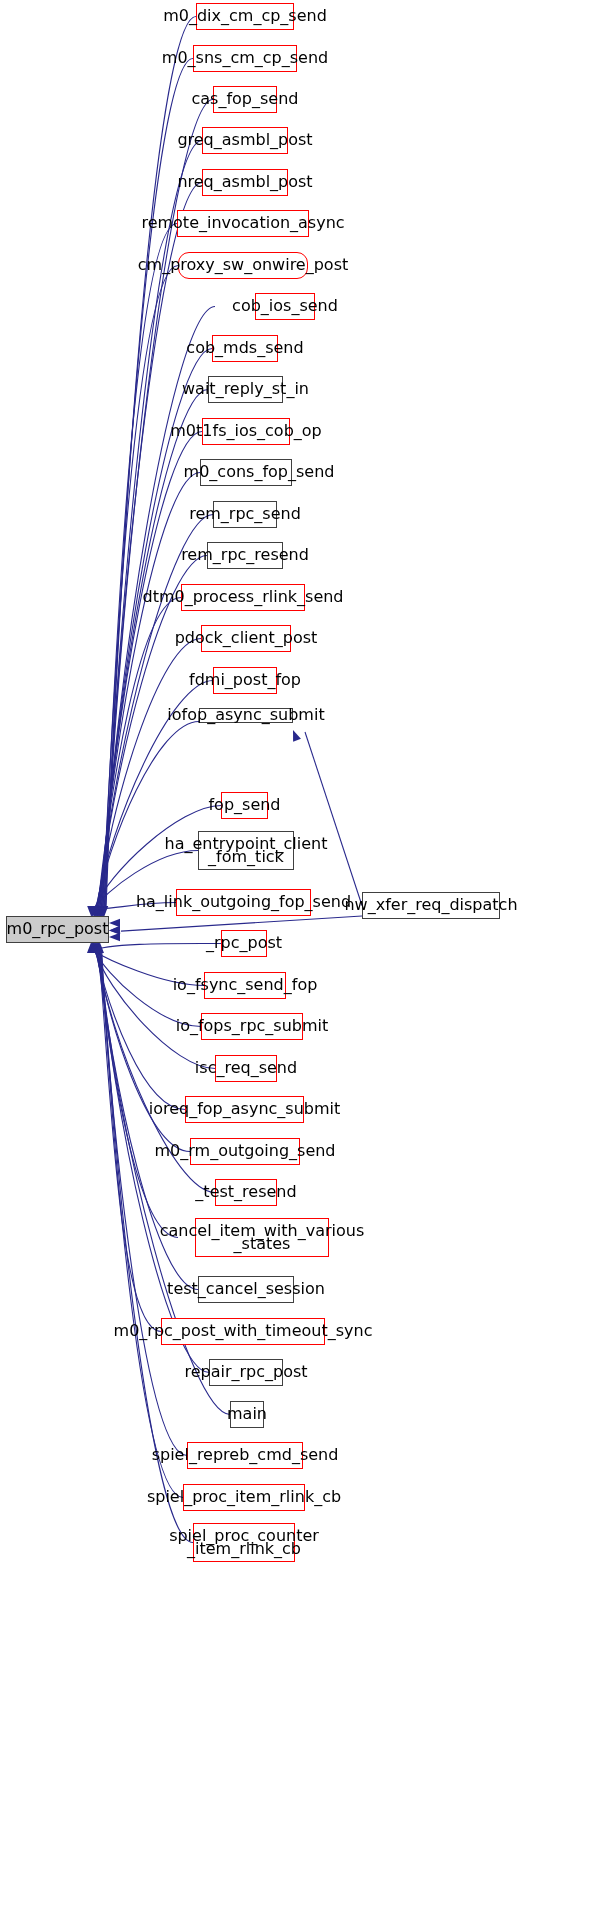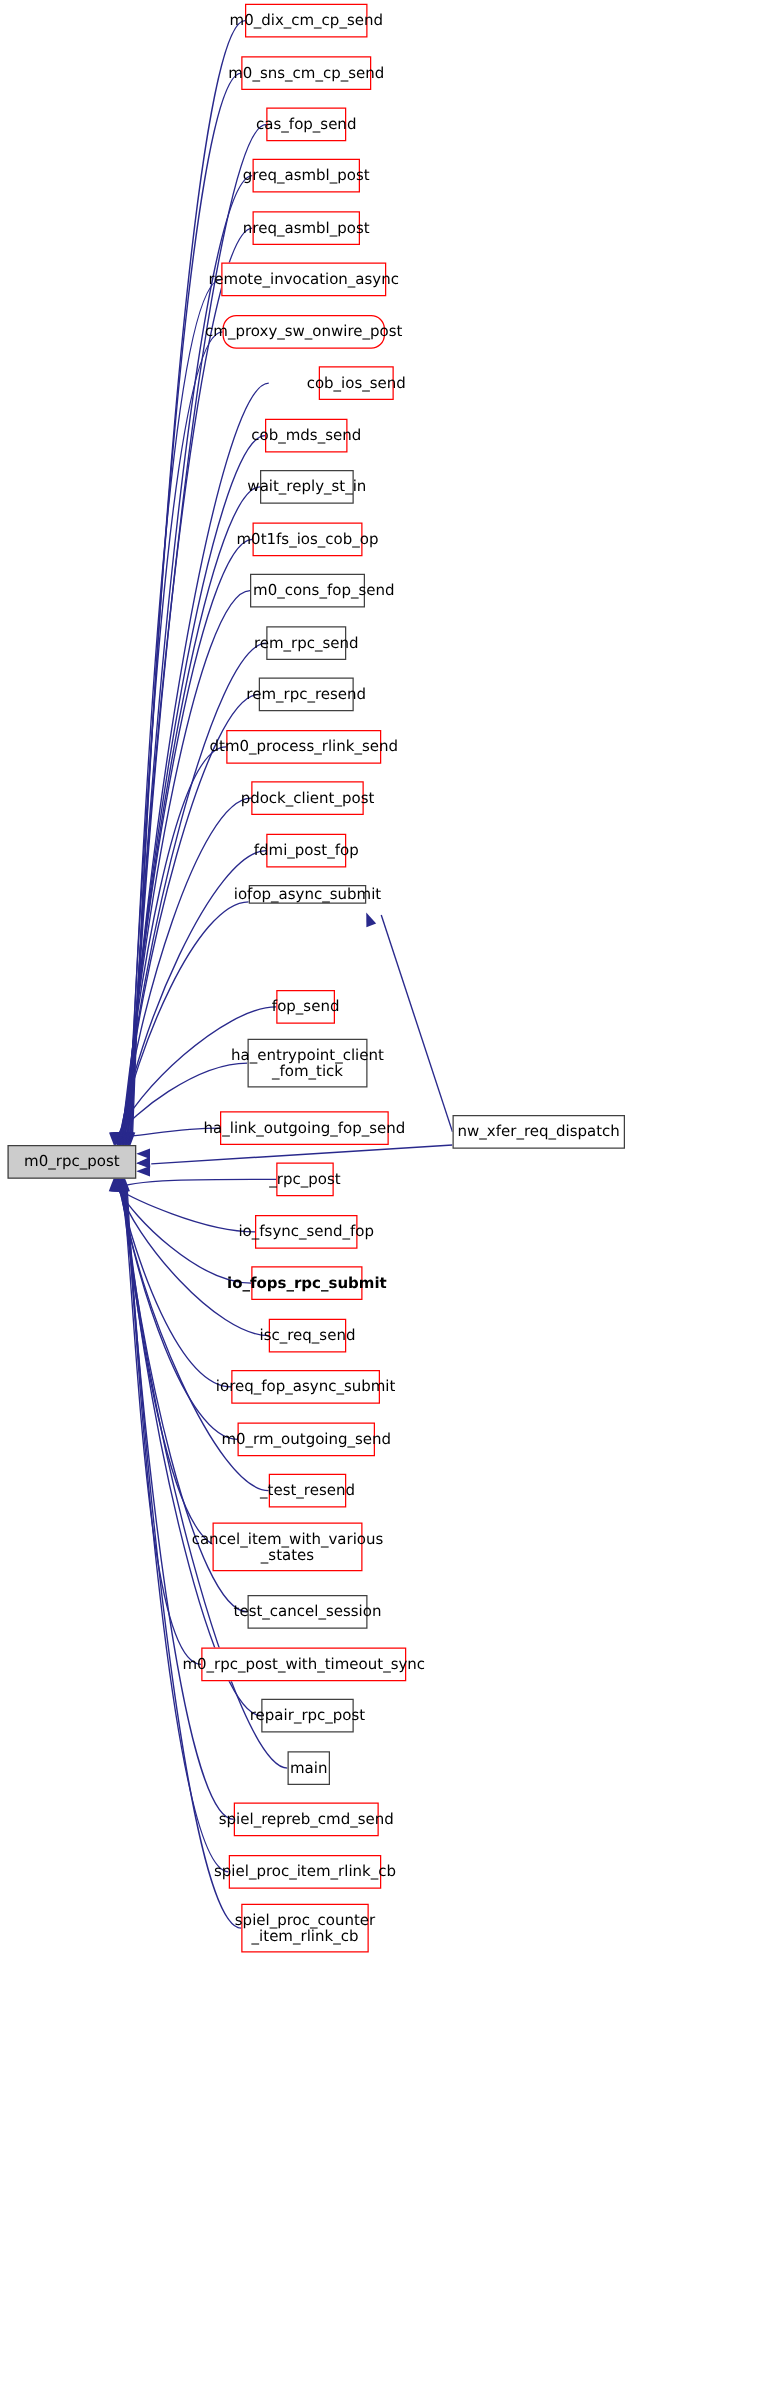--- a/index.html
+++ b/index.html
@@ -10,21 +10,21 @@
   }
   #graph{position:absolute;left:0;top:0;width:611px;height:1909px;}
   svg.edges{position:absolute;left:0;top:0;width:611px;height:1909px;pointer-events:none;}
   .node{
     position:absolute;
     box-sizing:border-box;
     display:flex;align-items:center;justify-content:center;
     text-align:center;
     background:#ffffff;
     color:#000000;
-    font-size:12px;
+    font-size:16px;
     line-height:12.6px;
     letter-spacing:0px;
     white-space:pre-line;
     border:1px solid #ff0000;
   }
   .node.black{border:1px solid #404040;}
   .node.current{border:1px solid #404040;background:#cccccc;}
 </style>
 </head>
 <body>
@@ -129,26 +129,26 @@
       <div class="node" style="left: 181px; top: 584px; width: 124px; height: 27px;">dtm0_process_rlink_send</div>
       <div class="node" style="left: 201px; top: 625px; width: 90px; height: 27px;">pdock_client_post</div>
       <div class="node" style="left: 213px; top: 667px; width: 64px; height: 27px;">fdmi_post_fop</div>
       <div class="node black" style="left: 199px; top: 708px; width: 94px; height: 15px;">iofop_async_submit</div>
       <div class="node" style="left: 221px; top: 792px; width: 47px; height: 27px;">fop_send</div>
       <div class="node black" style="left: 198px; top: 831px; width: 96px; height: 39px;">ha_entrypoint_client
 _fom_tick</div>
       <div class="node" style="left: 176px; top: 889px; width: 135px; height: 27px;">ha_link_outgoing_fop_send</div>
       <div class="node" style="left: 221px; top: 930px; width: 46px; height: 27px;">_rpc_post</div>
       <div class="node" style="left: 204px; top: 972px; width: 82px; height: 27px;">io_fsync_send_fop</div>
-      <div class="node" style="left: 201px; top: 1013px; width: 89px; height: 27px; font-weight: bold;">io_fops_rpc_submit</div>
+      <div class="node" style="left: 201px; top: 1013px; width: 102px; height: 27px;">io_fops_rpc_submit</div>
       <div class="node" style="left: 215px; top: 1055px; width: 62px; height: 27px;">isc_req_send</div>
       <div class="node" style="left: 185px; top: 1096px; width: 119px; height: 27px;">ioreq_fop_async_submit</div>
       <div class="node" style="left: 190px; top: 1138px; width: 110px; height: 27px;">m0_rm_outgoing_send</div>
       <div class="node" style="left: 215px; top: 1179px; width: 62px; height: 27px;">_test_resend</div>
-      <div class="node" style="left: 170px; top: 1218px; width: 120px; height: 39px;">cancel_item_with_various
+      <div class="node" style="left: 195px; top: 1218px; width: 134px; height: 39px;">cancel_item_with_various
 _states</div>
       <div class="node black" style="left: 198px; top: 1276px; width: 96px; height: 27px;">test_cancel_session</div>
       <div class="node" style="left: 161px; top: 1318px; width: 164px; height: 27px; text-align: center;">m0_rpc_post_with_timeout_sync</div>
       <div class="node black" style="left: 209px; top: 1359px; width: 74px; height: 27px;">repair_rpc_post</div>
       <div class="node black" style="left: 230px; top: 1401px; width: 34px; height: 27px;">main</div>
       <div class="node" style="left: 187px; top: 1442px; width: 116px; height: 27px;">spiel_repreb_cmd_send</div>
       <div class="node" style="left: 183px; top: 1484px; width: 122px; height: 27px;">spiel_proc_item_rlink_cb</div>
       <div class="node" style="left: 193px; top: 1523px; width: 102px; height: 39px;">spiel_proc_counter
 _item_rlink_cb</div>
       <div class="node current" style="left: 6px; top: 916px; width: 103px; height: 27px;">m0_rpc_post</div>

